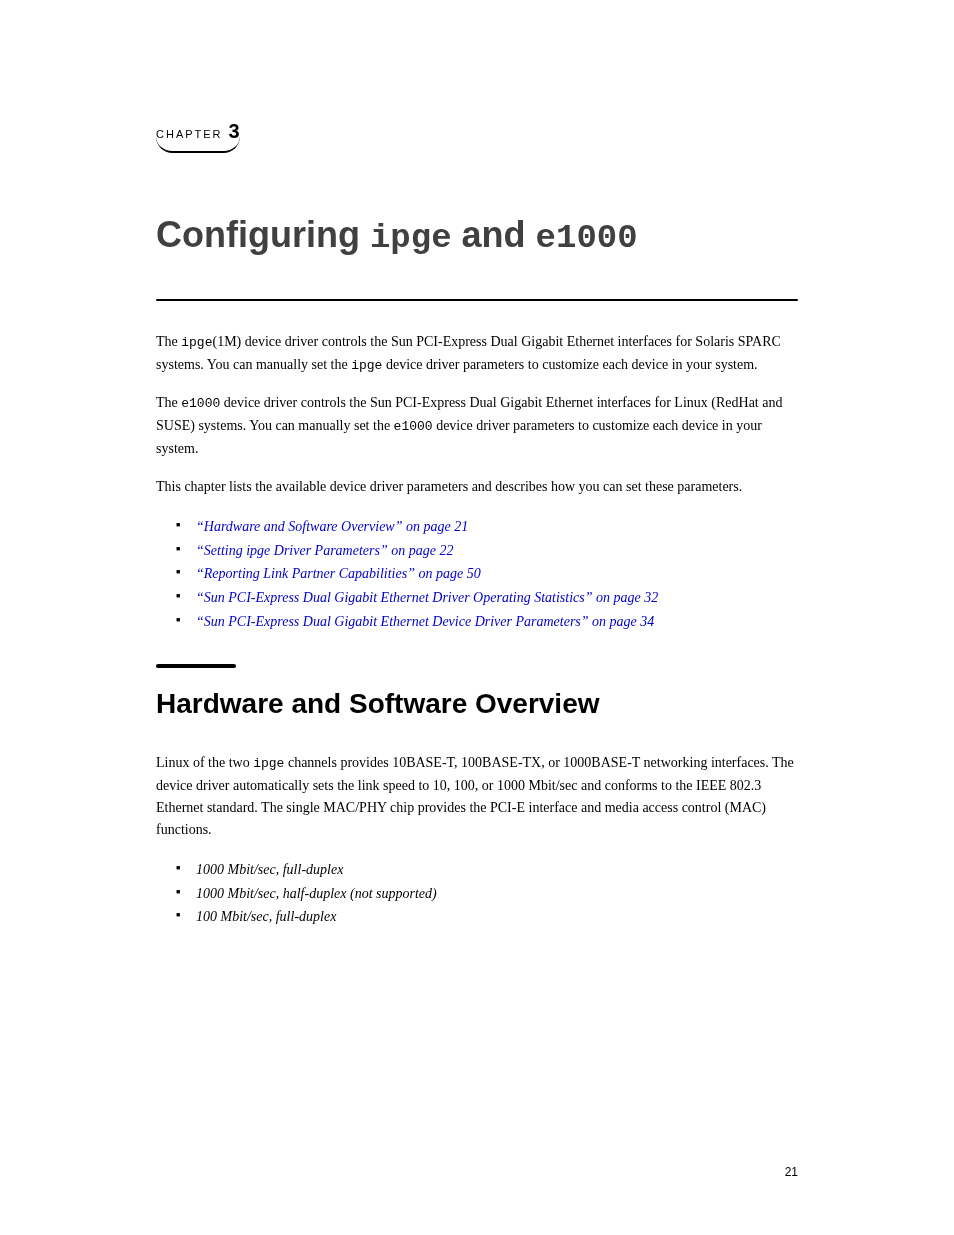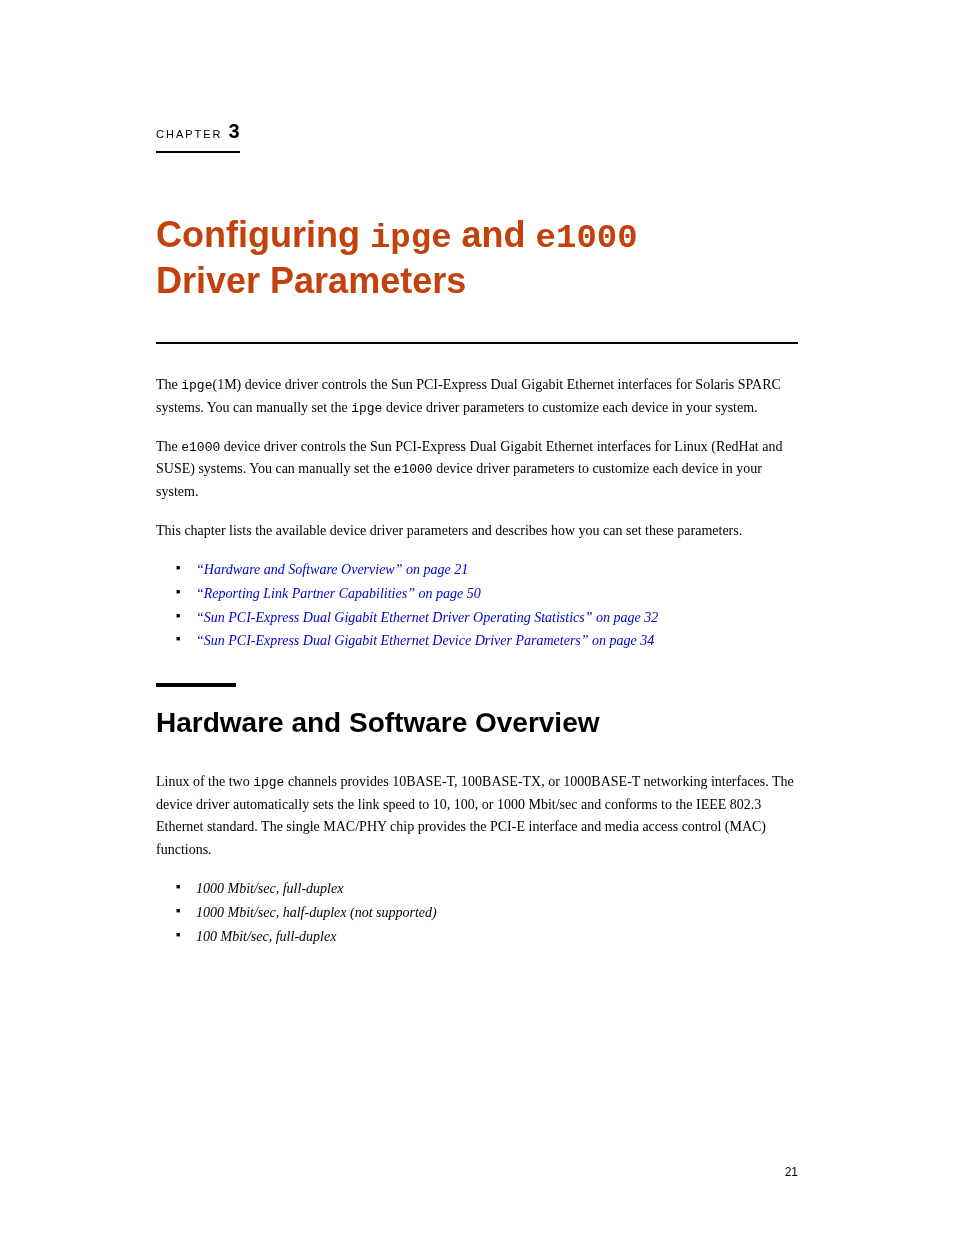--- a/index.html
+++ b/index.html
@@ -1,18 +1,19 @@
 <!DOCTYPE html>
 <html><head>
   <meta charset="utf-8">
   <style>
     * {
       margin: 0;
       padding: 0;
       box-sizing: border-box;
+      border-radius: 27px;
     }
 
     body {
       background: #ffffff;
       font-family: Georgia, 'Times New Roman', serif;
       color: #000000;
       width: 954px;
       min-height: 1235px;
       position: relative;
     }
@@ -50,21 +51,21 @@
       font-size: 20px;
       font-weight: bold;
       margin-left: 6px;
       color: #000;
     }
 
     .chapter-title {
       font-family: Arial, Helvetica, sans-serif;
       font-size: 36px;
       font-weight: bold;
-      color: #c2410c;
+      color: #404040;
       line-height: 1.2;
       margin-bottom: 40px;
     }
 
     .chapter-title .mono {
       font-family: 'Courier New', Courier, monospace;
       font-size: 34px;
       font-weight: bold;
     }
 
@@ -145,21 +146,21 @@
 <div class="page">
   <div class="content-area">
 
     
     <div class="chapter-label-area">
       <span class="chapter-label">CHAPTER</span><span class="chapter-number">3</span>
     </div>
 
     
     <h1 class="chapter-title">
-      <span>Configuring </span><span class="mono">ipge</span><span> and </span><span class="mono">e1000</span><br><span> Driver Parameters</span>
+      <span>Configuring </span><span class="mono">ipge</span><span> and </span><span class="mono">e1000</span><br>
     </h1>
 
     <hr class="title-rule">
 
     
     <p class="body-text">
       <span>The </span><span class="mono">ipge</span><span>(1M) device driver controls the Sun PCI-Express Dual Gigabit Ethernet interfaces for Solaris SPARC systems. You can manually set the </span><span class="mono">ipge</span><span> device driver parameters to customize each device in your system.</span>
     </p>
 
     <p class="body-text">
@@ -167,20 +168,23 @@
     </p>
 
     <p class="body-text">This chapter lists the available device driver parameters and describes how you can set these parameters.</p>
 
     
     <ul class="bullet-list">
       <li>
         <a class="link" href="#">“Hardware and Software Overview” on page 21</a>
       </li>
       <li>
+        <a class="link" href="#">“Setting <span class="mono">ipge</span> Driver Parameters” on page 22</a>
+      </li>
+      <li>
         <a class="link" href="#">“Reporting Link Partner Capabilities” on page 50</a>
       </li>
       <li>
         <a class="link" href="#">“Sun PCI-Express Dual Gigabit Ethernet Driver Operating Statistics” on page 32</a>
       </li>
       <li>
         <a class="link" href="#">“Sun PCI-Express Dual Gigabit Ethernet Device Driver Parameters” on page 34</a>
       </li>
     </ul>
 

